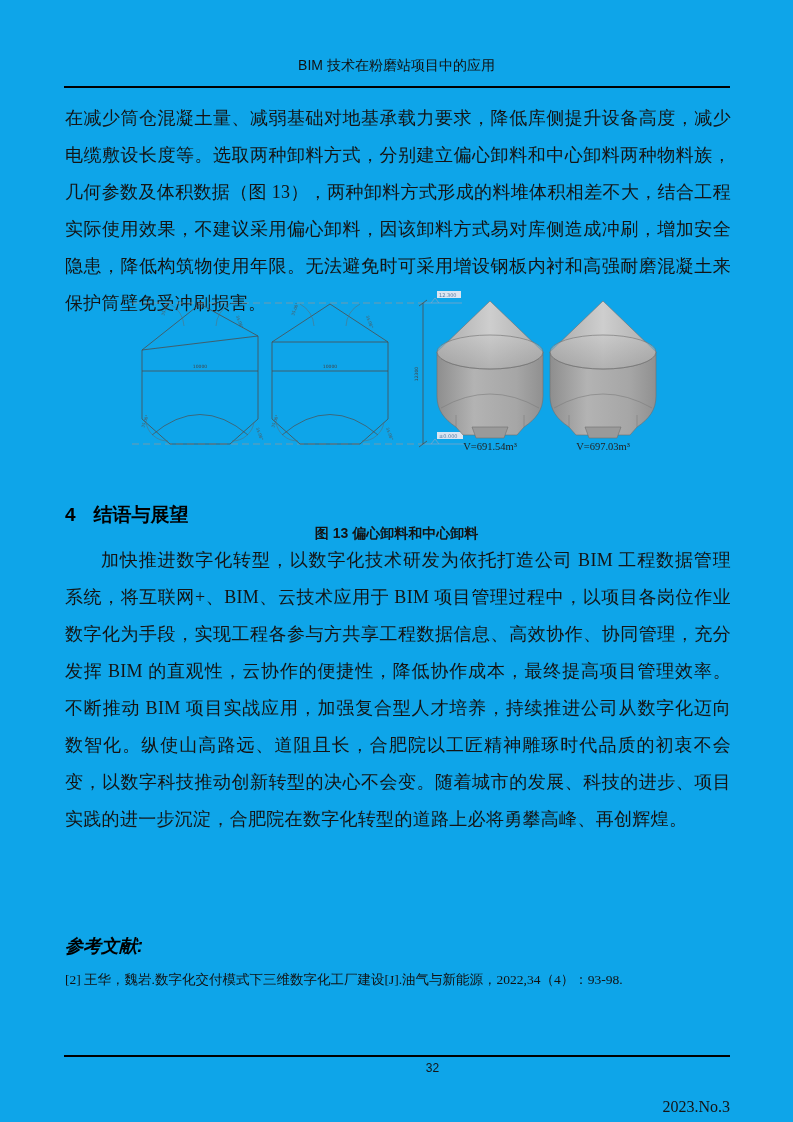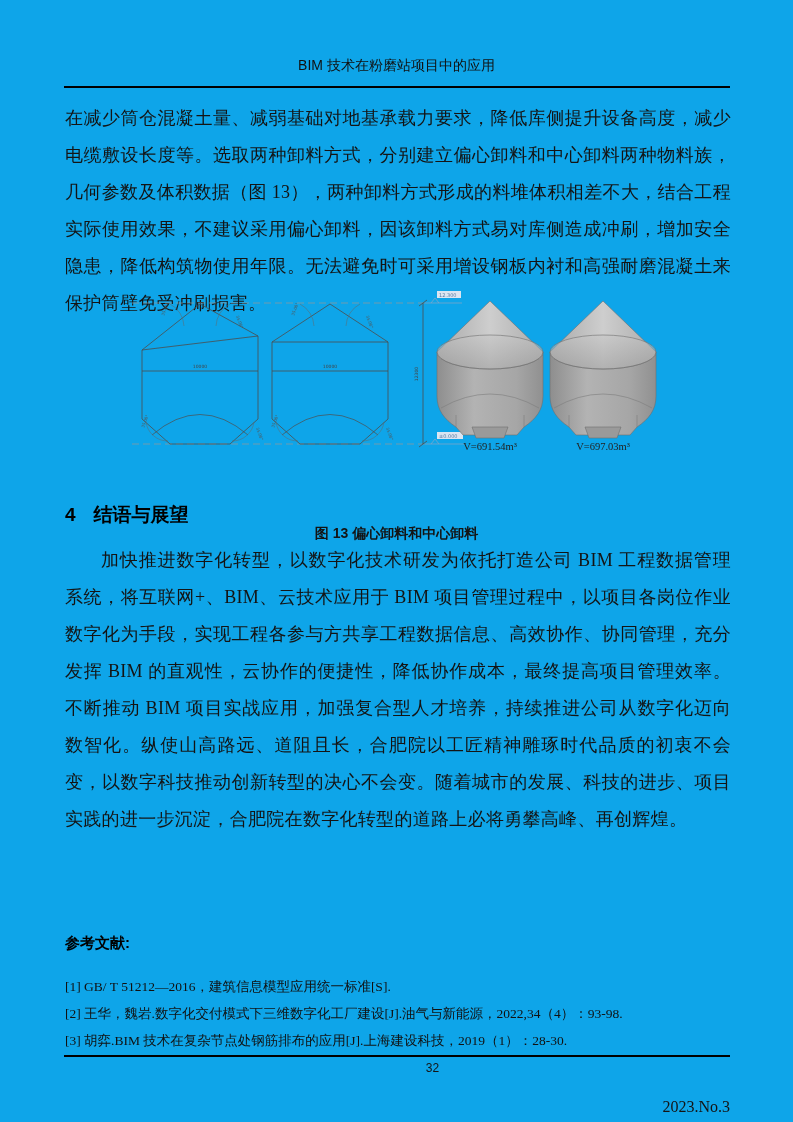--- a/index.html
+++ b/index.html
@@ -42,21 +42,21 @@
     position:absolute;top:502px;left:65px;
     font-family:"Liberation Sans","DejaVu Sans",sans-serif;
     font-size:19px;font-weight:bold;color:#000;
   }
   .section-heading .sec-num{margin-right:18px;}
   .refs{
     position:absolute;top:934px;left:65px;width:666px;
   }
   .ref-heading{
     font-family:"Liberation Sans","DejaVu Sans",sans-serif;
-    font-size:15px;font-weight:bold;margin-bottom:20px;color:#000;
+    font-size:18px;font-weight:bold;margin-bottom:8px;color:#000;font-style:italic;
   }
   .ref-item{
     font-size:13.5px;line-height:27px;color:#111;
   }
   .footer-rule{
     position:absolute;top:1055px;left:64px;width:666px;height:2px;background:#000;
   }
   .footer-page-num{
     position:absolute;top:1061px;left:0;width:100%;
     text-align:center;font-size:12px;
@@ -192,22 +192,20 @@
   <div class="figure-caption">图 13 偏心卸料和中心卸料</div>
 
   <div class="section-heading">
     <span class="sec-num">4</span><span>结语与展望</span>
   </div>
 
   <div class="body-para para2">加快推进数字化转型，以数字化技术研发为依托打造公司 BIM 工程数据管理系统，将互联网+、BIM、云技术应用于 BIM 项目管理过程中，以项目各岗位作业数字化为手段，实现工程各参与方共享工程数据信息、高效协作、协同管理，充分发挥 BIM 的直观性，云协作的便捷性，降低协作成本，最终提高项目管理效率。不断推动 BIM 项目实战应用，加强复合型人才培养，持续推进公司从数字化迈向数智化。纵使山高路远、道阻且长，合肥院以工匠精神雕琢时代品质的初衷不会变，以数字科技推动创新转型的决心不会变。随着城市的发展、科技的进步、项目实践的进一步沉淀，合肥院在数字化转型的道路上必将勇攀高峰、再创辉煌。</div>
 
   <div class="refs">
     <div class="ref-heading">参考文献:</div>
-    <div class="ref-item">[1] GB/ T 51212—2016，建筑信息模型应用统一标准[S].</div>
     <div class="ref-item">[2] 王华，魏岩.数字化交付模式下三维数字化工厂建设[J].油气与新能源，2022,34（4）：93-98.</div>
-    <div class="ref-item">[3] 胡弈.BIM 技术在复杂节点处钢筋排布的应用[J].上海建设科技，2019（1）：28-30.</div>
   </div>
 
   <div class="footer-rule"></div>
   <div class="footer-page-num">32</div>
   <div class="footer-issue">2023.No.3</div>
 
 </div>
 
 </body></html>

